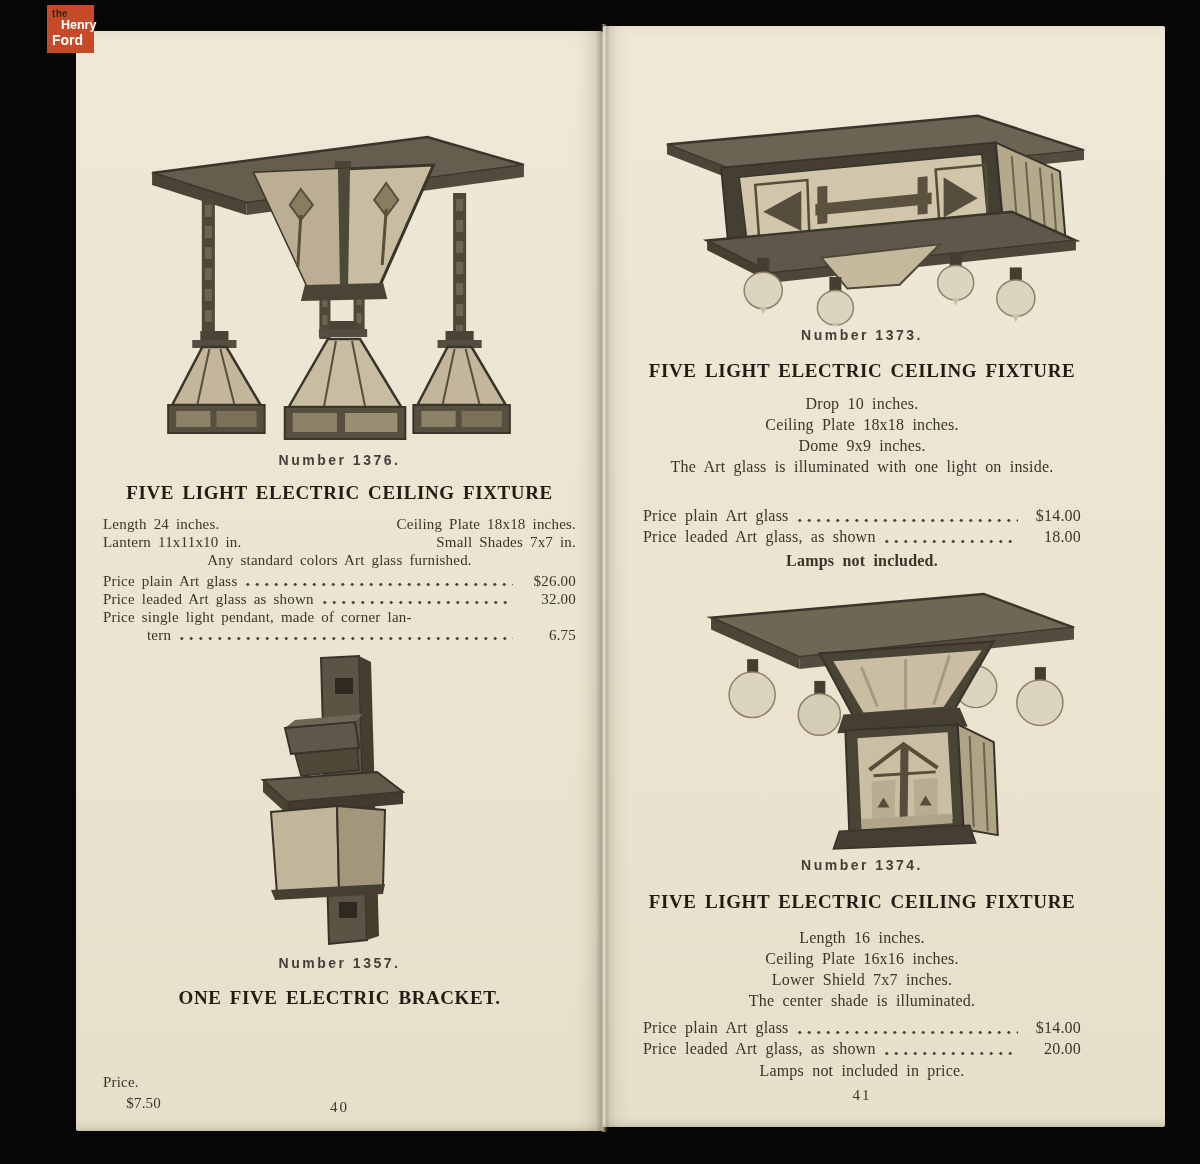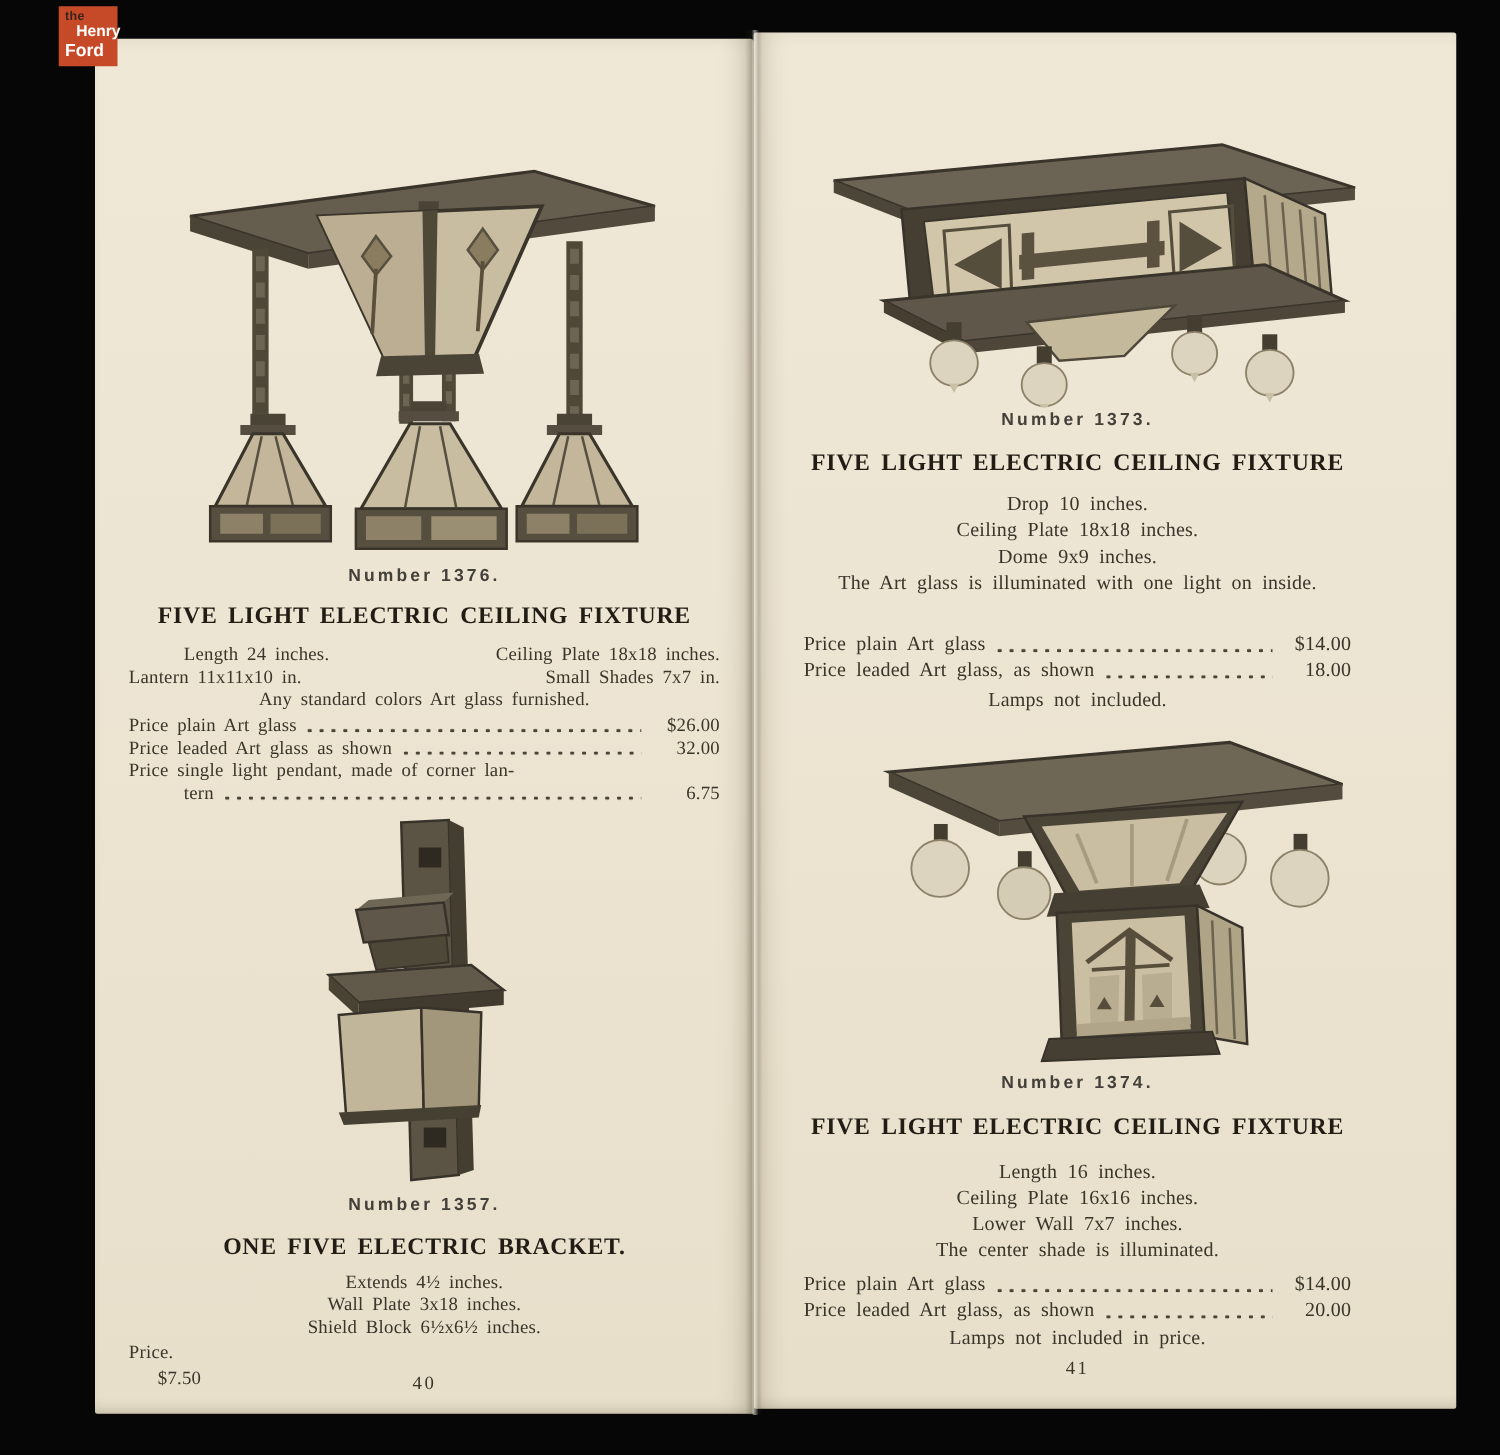--- a/index.html
+++ b/index.html
@@ -37,37 +37,37 @@
   .dots{flex:1;align-self:flex-end;height:5px;margin:0 5px 3px 6px;
         background-image:radial-gradient(circle,#4a4437 1.4px,rgba(0,0,0,0) 1.5px);
         background-size:9.5px 5px;background-repeat:repeat-x;background-position:left bottom;}
   .indent{padding-left:44px;}
   .pagenum{font-size:15px;letter-spacing:2px;color:#39352b;text-align:center;}
   svg{display:block;}
   
   .fig-1376{left:62px;top:76px;width:402px;height:340px;}
   .cap-l1{left:27px;right:27px;top:421px;}
   .h-l1{left:27px;right:27px;top:451px;}
-  .sp-l1{left:27px;right:27px;top:484px;margin-left:44px;}
+  .sp-l1{left:27px;right:27px;top:484px;}
   .sp-l2{left:27px;right:27px;top:502px;}
   .sp-l3{left:27px;right:27px;top:520px;}
   .pr-l1{left:27px;right:27px;top:541px;}
   .fig-1357{left:181px;top:621px;width:170px;height:300px;}
   .cap-l2{left:27px;right:27px;top:924px;}
   .h-l2{left:27px;right:27px;top:956px;}
   .sp-l4{left:27px;right:27px;top:986px;}
   .pr-l2{left:27px;right:27px;top:1042px;flex-direction:column;}
   .pn-l{left:27px;right:27px;top:1068px;}
   
   .fig-1373{left:56px;top:84px;width:436px;height:216px;}
   .cap-r1{left:40px;right:84px;top:301px;}
   .h-r1{left:40px;right:84px;top:334px;}
   .sp-r1{left:40px;right:84px;top:367px;}
   .pr-r1{left:40px;right:84px;top:479px;}
-  .nt-r1{left:40px;right:84px;top:524px;}
+  .nt-r1{left:40px;right:84px;top:524px;font-weight:bold;}
   .fig-1374{left:88px;top:562px;width:396px;height:262px;}
   .cap-r2{left:40px;right:84px;top:831px;}
   .h-r2{left:40px;right:84px;top:865px;}
   .sp-r2{left:40px;right:84px;top:901px;}
   .pr-r2{left:40px;right:84px;top:991px;}
   .nt-r2{left:40px;right:84px;top:1034px;}
   .pn-r{left:40px;right:84px;top:1061px;}
 </style>
 </head>
 <body>
@@ -195,25 +195,20 @@
         <polygon points="30,150 146,140 146,152 30,162" fill="#403b2e"></polygon>
         <polygon points="14,160 80,154 82,238 20,242" fill="#c2b69a" stroke="#38332a" stroke-width="2"></polygon>
         <polygon points="80,154 128,158 126,234 82,238" fill="#a2967b" stroke="#38332a" stroke-width="2"></polygon>
         <polygon points="14,238 128,232 126,242 18,248" fill="#454032"></polygon>
       </g>
     </svg>
 
     <div class="abs caption cap-l2">Number 1357.</div>
     <h2 class="abs heading h-l2">ONE FIVE ELECTRIC BRACKET.</h2>
 
-    <div class="abs body-l center sp-l4">
-      <div>Extends 4½ inches.</div>
-      <div>Wall Plate 3x18 inches.</div>
-      <div>Shield Block 6½x6½ inches.</div>
-    </div>
 
     <div class="abs body-l priceline pr-l2">
       <span class="plabel">Price.</span>
       <span class="dots"></span>
       <span class="pval">$7.50</span>
     </div>
 
     <div class="abs pagenum pn-l">40</div>
   </div>
 
@@ -328,21 +323,21 @@
         <polygon points="148,246 278,240 284,258 142,264" fill="#453f33" stroke="#38332a" stroke-width="1.5"></polygon>
       </g>
     </svg>
 
     <div class="abs caption cap-r2">Number 1374.</div>
     <h2 class="abs heading h-r2">FIVE LIGHT ELECTRIC CEILING FIXTURE</h2>
 
     <div class="abs body-r center sp-r2">
       <div>Length 16 inches.</div>
       <div>Ceiling Plate 16x16 inches.</div>
-      <div>Lower Wall 7x7 inches.</div>
+      <div>Lower Shield 7x7 inches.</div>
       <div>The center shade is illuminated.</div>
     </div>
 
     <div class="abs body-r pr-r2">
       <div class="priceline">
         <span class="plabel">Price plain Art glass</span>
         <span class="dots"></span>
         <span class="pval">$14.00</span>
       </div>
       <div class="priceline">

